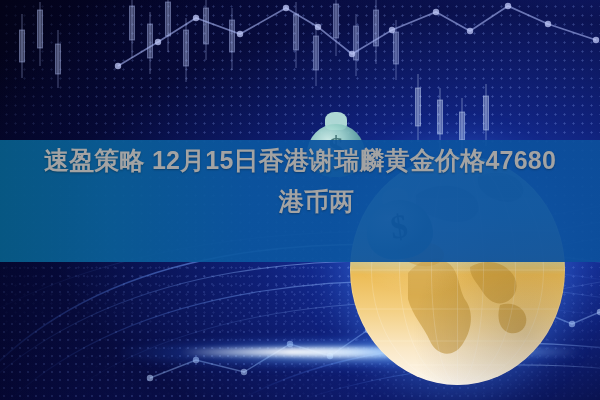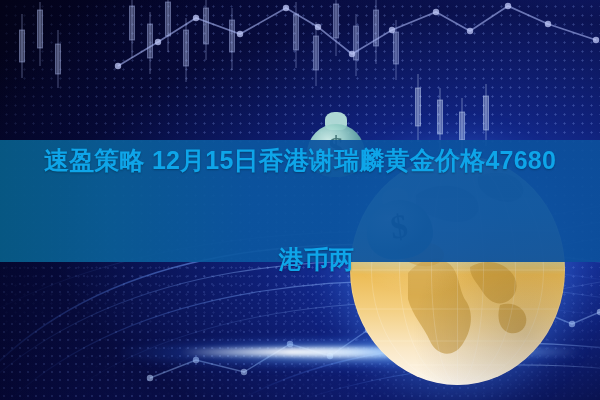--- a/index.html
+++ b/index.html
@@ -98,22 +98,22 @@
     position:absolute;left:0;top:140px;width:600px;height:122px;
     background:linear-gradient(90deg,
       rgba(7,92,136,0.94) 0%,
       rgba(10,93,150,0.94) 18%,
       rgba(11,86,160,0.93) 42%,
       rgba(11,82,158,0.93) 68%,
       rgba(12,80,156,0.93) 100%);
   }
   #title-text{
     position:absolute;left:0;top:140px;width:600px;height:140px;
-    display:flex;flex-direction:column;align-items:center;justify-content:space-between;
-    color:#0ea5e9;font-weight:bold;font-size:25px;line-height:41px;
+    display:flex;flex-direction:column;align-items:center;justify-content:flex-start;
+    color:#a3a3a3;font-weight:bold;font-size:25px;line-height:41px;
     letter-spacing:.2px;text-align:center;
     text-shadow:0 1px 2px rgba(0,0,0,0.28);
   }
   #title-line1{display:block;white-space:nowrap;}
   #title-line2{display:block;white-space:nowrap;margin-left:33px;}
 </style>
 </head>
 <body>
 
 <div id="stage">

